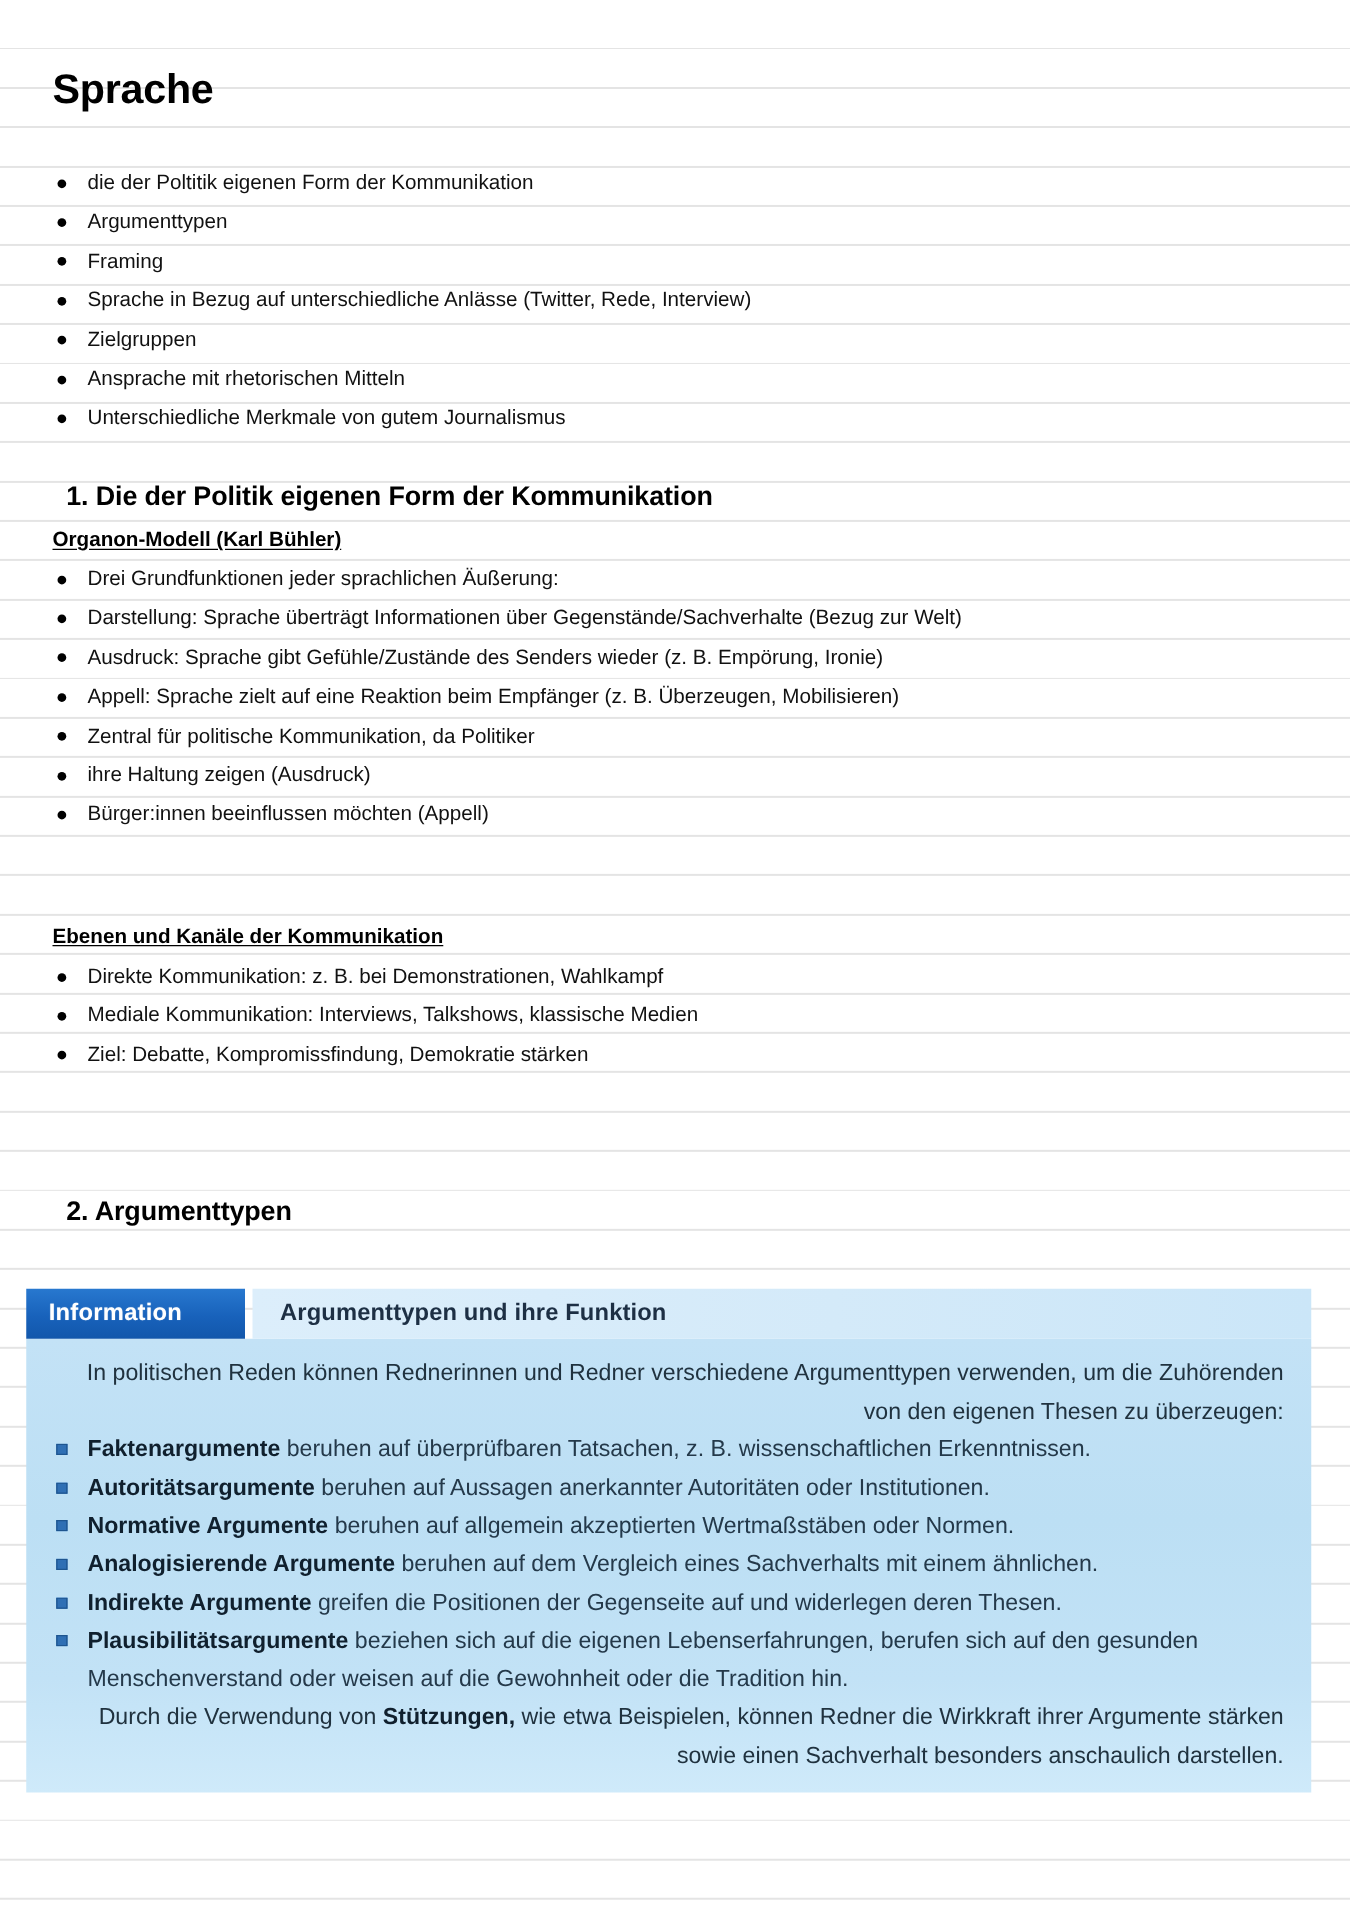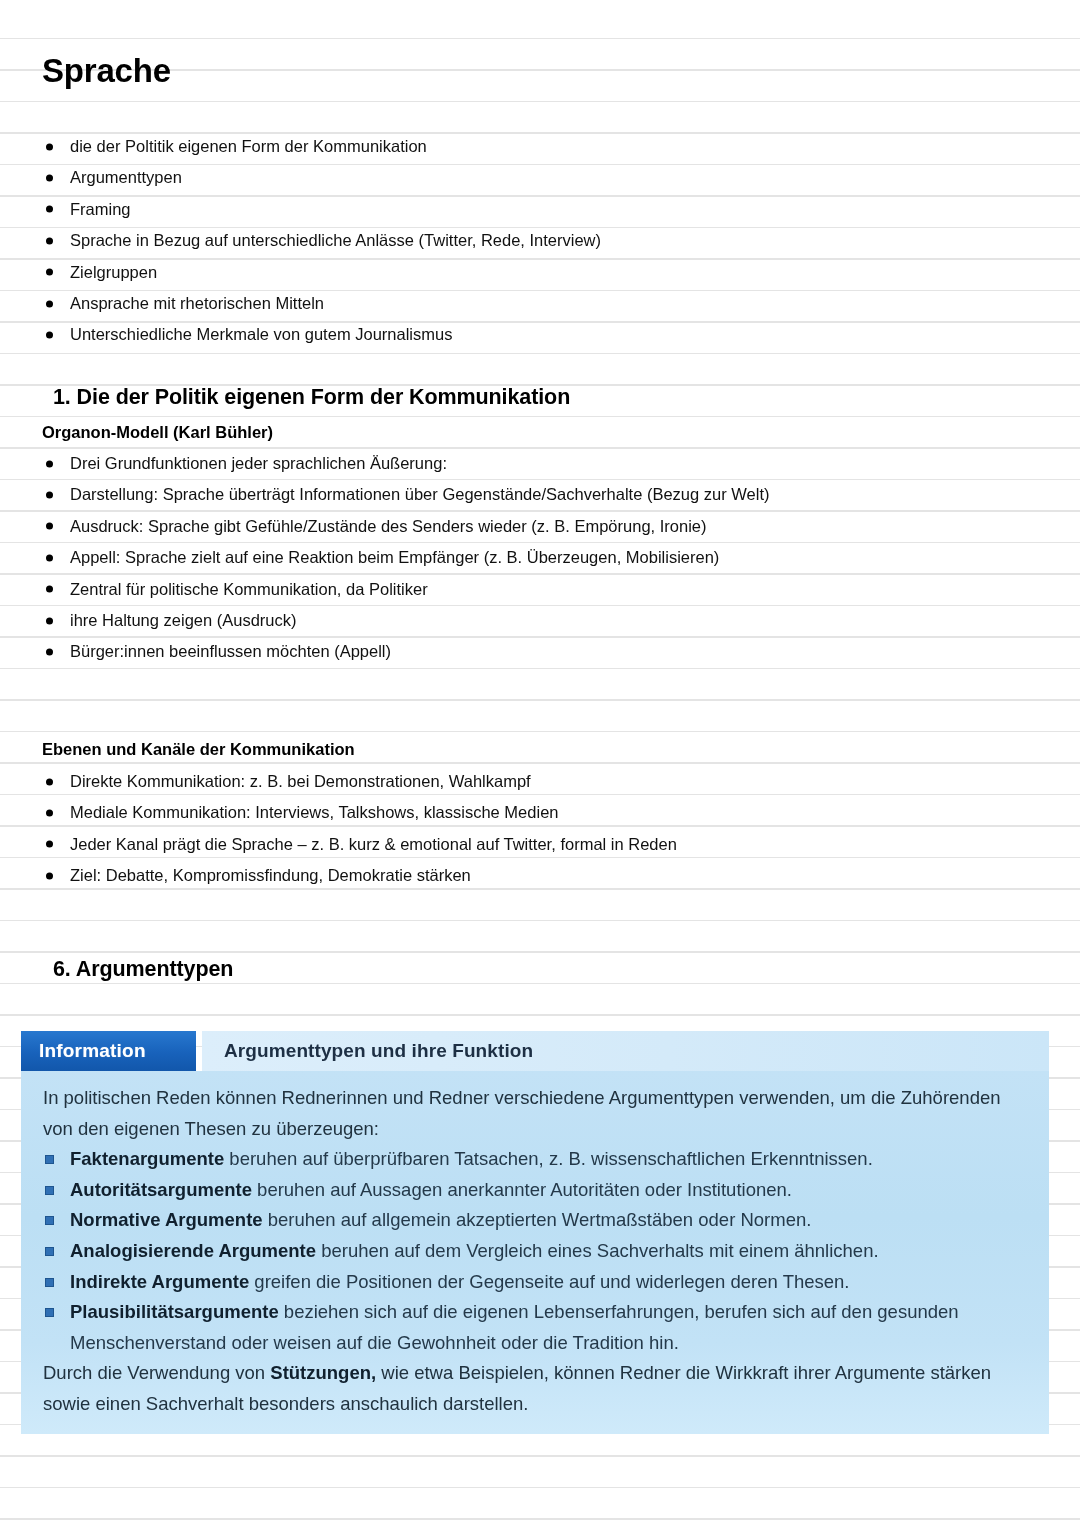--- a/index.html
+++ b/index.html
@@ -91,20 +91,21 @@
     white-space: nowrap;
     margin-left: 11px;
   }
 
   .sub-heading {
     position: absolute;
     left: 42px;
     font-size: 16.5px;
     font-weight: bold;
     line-height: 31.4px;
+    text-decoration: underline;
     text-underline-offset: 2px;
     color: #000;
     white-space: nowrap;
   }
 
   
   #info-box {
     position: absolute;
     left: 21px;
     top: 1031px;
@@ -149,20 +150,21 @@
     box-sizing: border-box;
     color: #1b2b3c;
     font-size: 18.5px;
     line-height: 30.6px;
   }
   .info-para {
     margin: 0;
     color: #20323f;
     font-size: 18.5px;
     line-height: 30.6px;
+    text-align: right;
   }
   .info-list {
     margin: 0;
     padding: 0;
     list-style: none;
   }
   .info-list li {
     position: relative;
     padding-left: 27px;
     font-size: 18.5px;
@@ -216,25 +218,24 @@
       <li><span class="dot"></span><span>Zentral für politische Kommunikation, da Politiker</span></li>
       <li><span class="dot"></span><span>ihre Haltung zeigen (Ausdruck)</span></li>
       <li><span class="dot"></span><span>Bürger:innen beeinflussen möchten (Appell)</span></li>
     </ul>
 
   <div class="sub-heading" style="top:734px;">Ebenen und Kanäle der Kommunikation</div>
 
   <ul class="bullet-list" id="ebenen-list" style="top:766px;">
       <li><span class="dot"></span><span>Direkte Kommunikation: z. B. bei Demonstrationen, Wahlkampf</span></li>
       <li><span class="dot"></span><span>Mediale Kommunikation: Interviews, Talkshows, klassische Medien</span></li>
-      <li><span class="dot"></span><span>Jeder Kanal prägt die Sprache – z. B. kurz &amp; emotional auf Twitter, formal in Reden</span></li>
       <li><span class="dot"></span><span>Ziel: Debatte, Kompromissfindung, Demokratie stärken</span></li>
     </ul>
 
-  <div class="section-heading" style="top:954px;">6. Argumenttypen</div>
+  <div class="section-heading" style="top:954px;">2. Argumenttypen</div>
 
   <div id="info-box">
     <div class="info-header">
       <div class="info-tab">Information</div>
       <div class="info-title-strip">Argumenttypen und ihre Funktion</div>
     </div>
     <div class="info-body">
       <p class="info-para">In politischen Reden können Rednerinnen und Redner verschiedene Argumenttypen verwenden, um die Zuhörenden von den eigenen Thesen zu überzeugen:</p>
       <ul class="info-list" id="info-items">
           <li><span class="sq"></span><b>Faktenargumente</b><span> beruhen auf überprüfbaren Tatsachen, z. B. wissenschaftlichen Erkenntnissen.</span></li>

